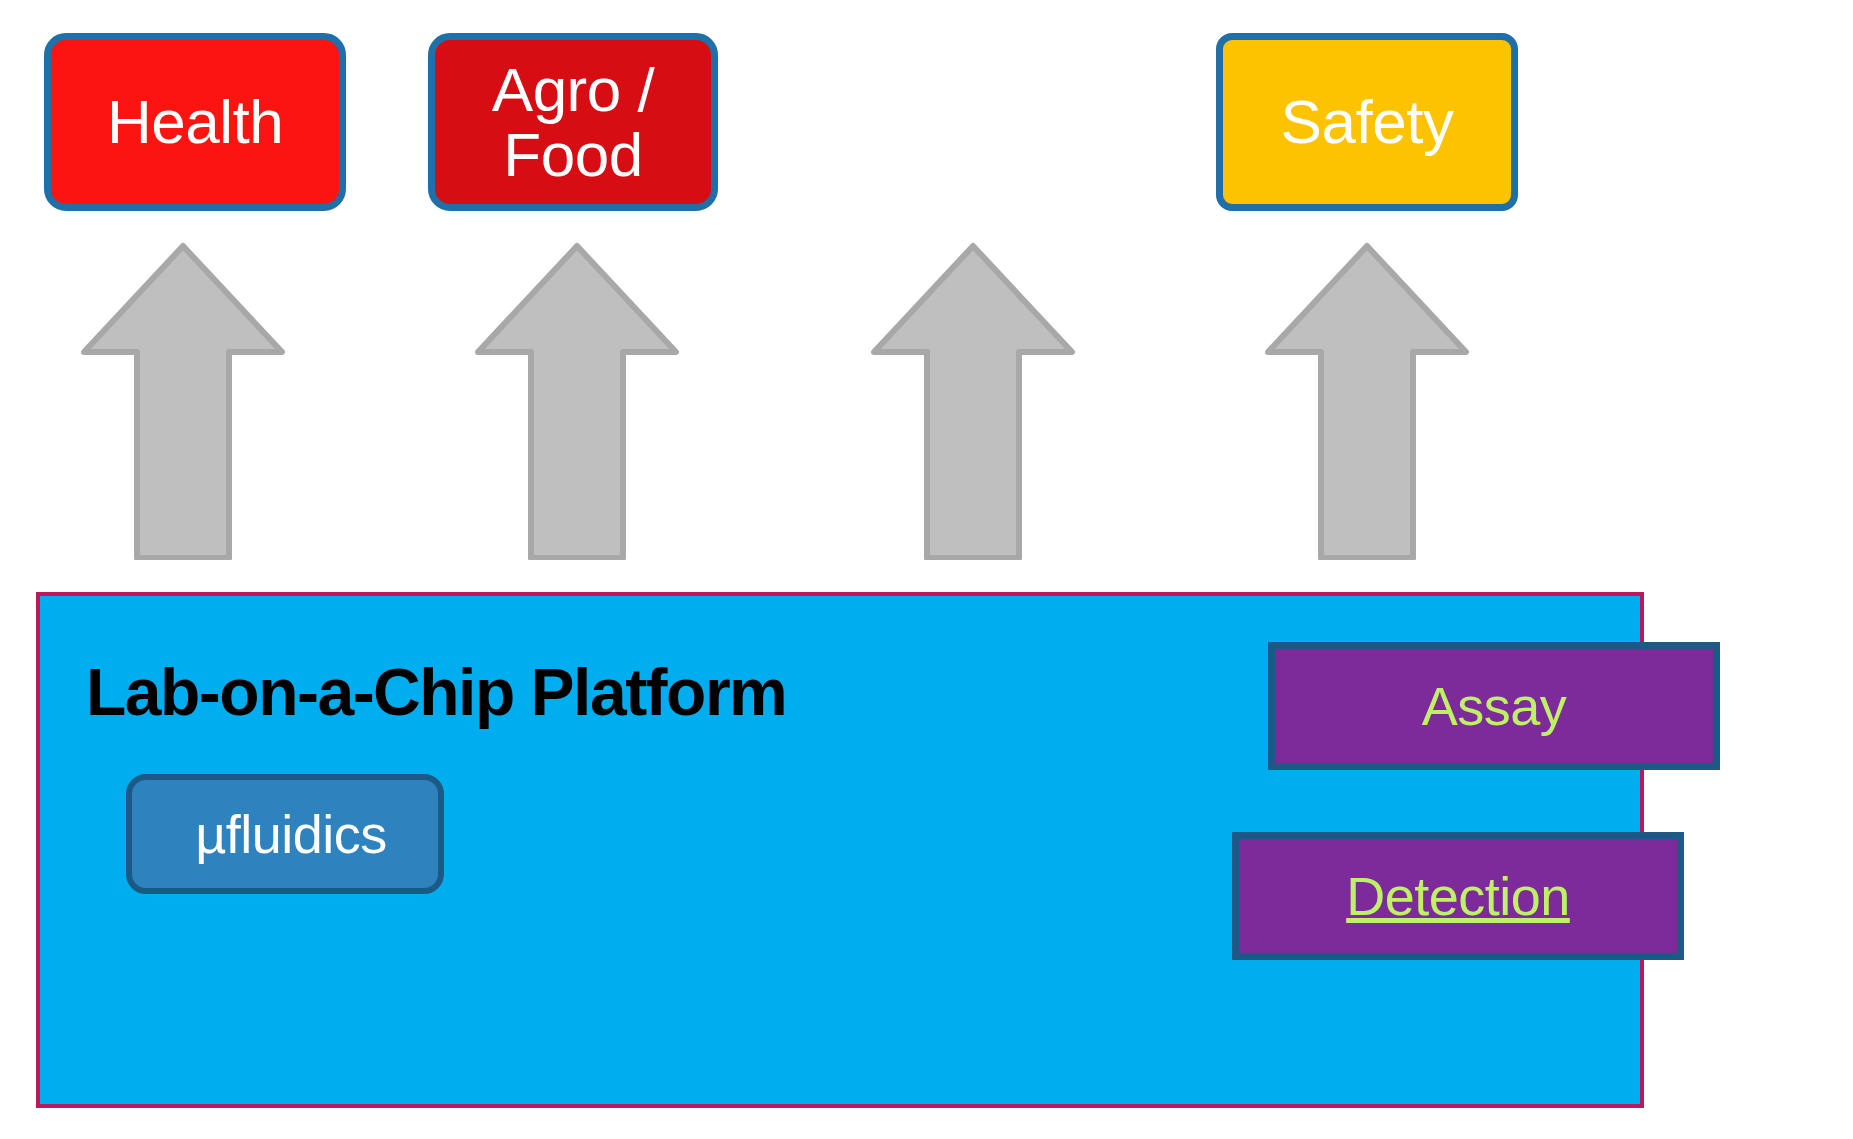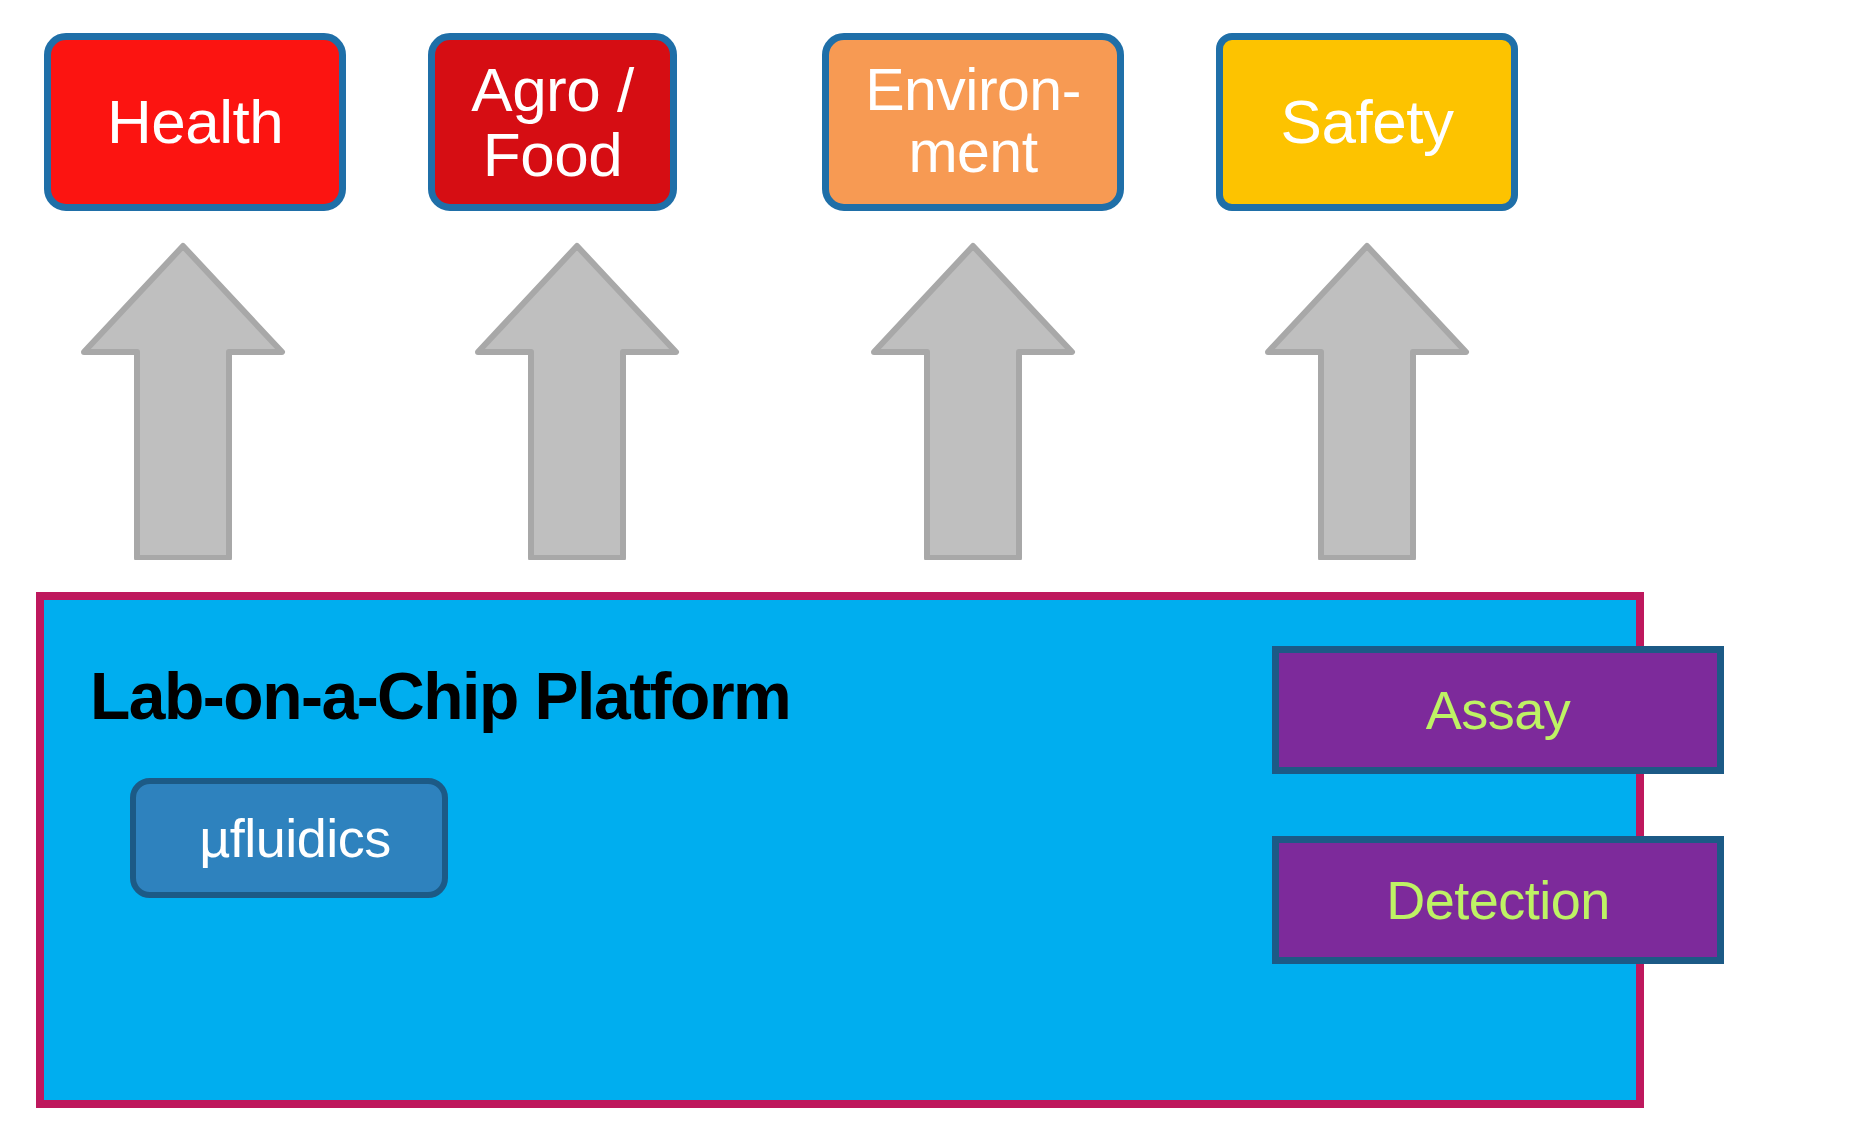--- a/index.html
+++ b/index.html
@@ -35,21 +35,21 @@
     letter-spacing: -0.5px;
     user-select: none;
   }
   .app-box .app-label {
     display: block;
     white-space: pre-line;
     padding: 0 6px;
   }
 
   #app-health   { left: 44px;   top: 33px;  width: 302px; height: 178px; background: #FC1411; font-size: 62px; }
-  #app-agrofood { left: 428px;  top: 33px;  width: 249px; height: 178px; background: #D60D13; font-size: 62px; }
+  #app-agrofood { left: 428px;  top: 33px;  width: 290px; height: 178px; background: #D60D13; font-size: 62px; }
   #app-environment { left: 822px; top: 33px; width: 302px; height: 178px; background: #F79A53; font-size: 59px; }
   #app-safety   { left: 1216px; top: 33px;  width: 302px; height: 178px; background: #FDC300; font-size: 62px; border-radius: 16px; }
 
   
   .arrow {
     position: absolute;
     width: 210px;
     height: 320px;
   }
   #arrow-1 { left: 78px;   top: 240px; }
@@ -59,21 +59,21 @@
 
   
   #platform-panel {
     position: absolute;
     left: 36px;
     top: 592px;
     width: 1608px;
     height: 516px;
     box-sizing: border-box;
     background: #00AEEF;
-    border: 8px solid #be185d;
+    border: 4px solid #be185d;
   }
   #platform-title {
     position: absolute;
     left: 46px;
     top: 58px;
     font-size: 66px;
     font-weight: bold;
     color: #000000;
     letter-spacing: -1.5px;
     white-space: nowrap;
@@ -107,40 +107,36 @@
     border-radius: 0;
     display: flex;
     align-items: center;
     justify-content: center;
     color: #bef264;
     font-size: 54px;
     letter-spacing: -0.5px;
     user-select: none;
   }
   #func-assay     { left: 1228px; top: 46px;  width: 452px; height: 128px; }
-  #func-detection { left: 1228px; top: 236px; width: 452px; height: 128px; }
+  #func-detection { left: 1192px; top: 236px; width: 452px; height: 128px; text-decoration: underline; }
 </style>
 </head>
 <body>
 
 <div id="canvas">
 
   <div class="app-box" id="app-health">
     <span class="app-label">Health</span>
   </div>
 
   <div class="app-box" id="app-agrofood">
     <span class="app-label">Agro /
 Food</span>
   </div>
 
-  <div class="app-box" id="app-environment">
-    <span class="app-label">Environ-
-ment</span>
-  </div>
 
   <div class="app-box" id="app-safety">
     <span class="app-label">Safety</span>
   </div>
 
   <svg class="arrow" id="arrow-1" viewBox="0 0 210 320" preserveAspectRatio="none">
     <polygon points="105,6 204,112 151,112 151,318 59,318 59,112 6,112" fill="#BFBFBF" stroke="#A8A8A8" stroke-width="6" stroke-linejoin="round"></polygon>
   </svg>
 
   <svg class="arrow" id="arrow-2" viewBox="0 0 210 320" preserveAspectRatio="none">

